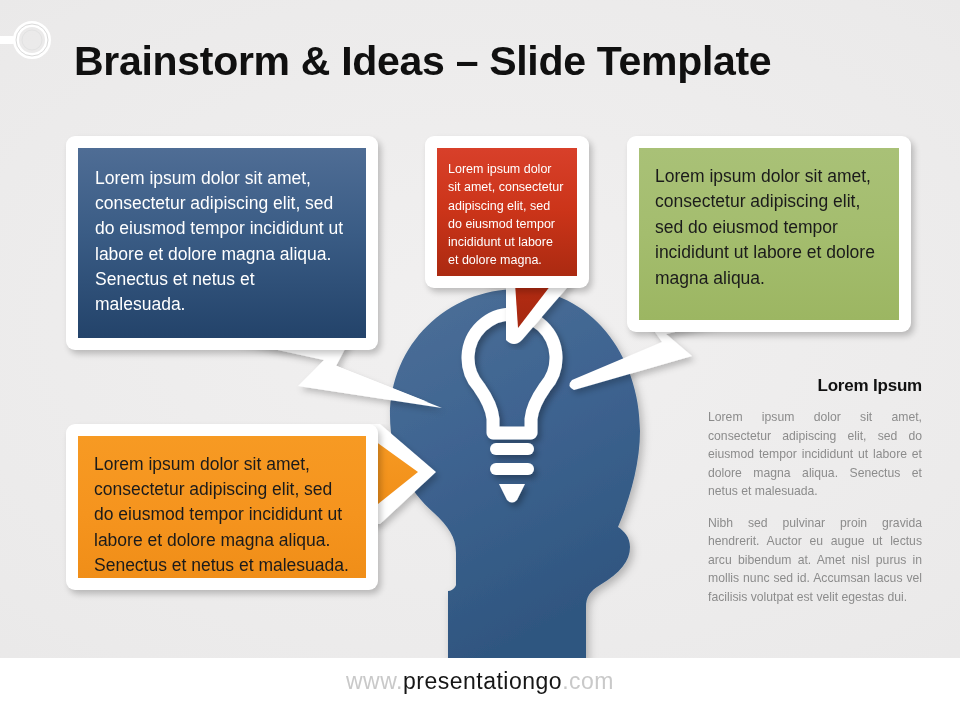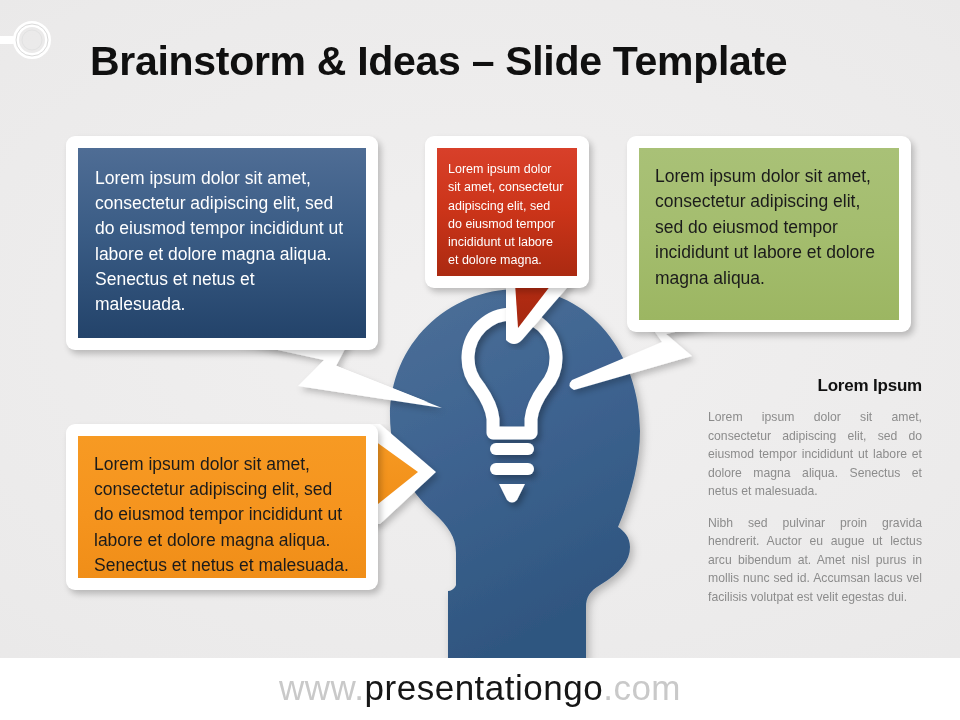--- a/index.html
+++ b/index.html
@@ -33,32 +33,32 @@
     width: 960px;
     height: 62px;
     background: #ffffff;
   }
   #footer-url {
     position: absolute;
     left: 0;
     top: 668px;
     width: 960px;
     text-align: center;
-    font-size: 35px;
+    font-size: 23px;
     letter-spacing: 0.5px;
     white-space: nowrap;
   }
   #footer-url .u-www { color: #c9c9c9; }
   #footer-url .u-name { color: #161616; }
   #footer-url .u-com { color: #c9c9c9; }
 
   
   #title {
     position: absolute;
-    left: 90px;
+    left: 74px;
     top: 16px;
     width: 700px;
     font-size: 41px;
     font-weight: bold;
     line-height: 1.23;
     color: #101010;
     letter-spacing: -0.3px;
     margin-top: 20px;
   }
 

